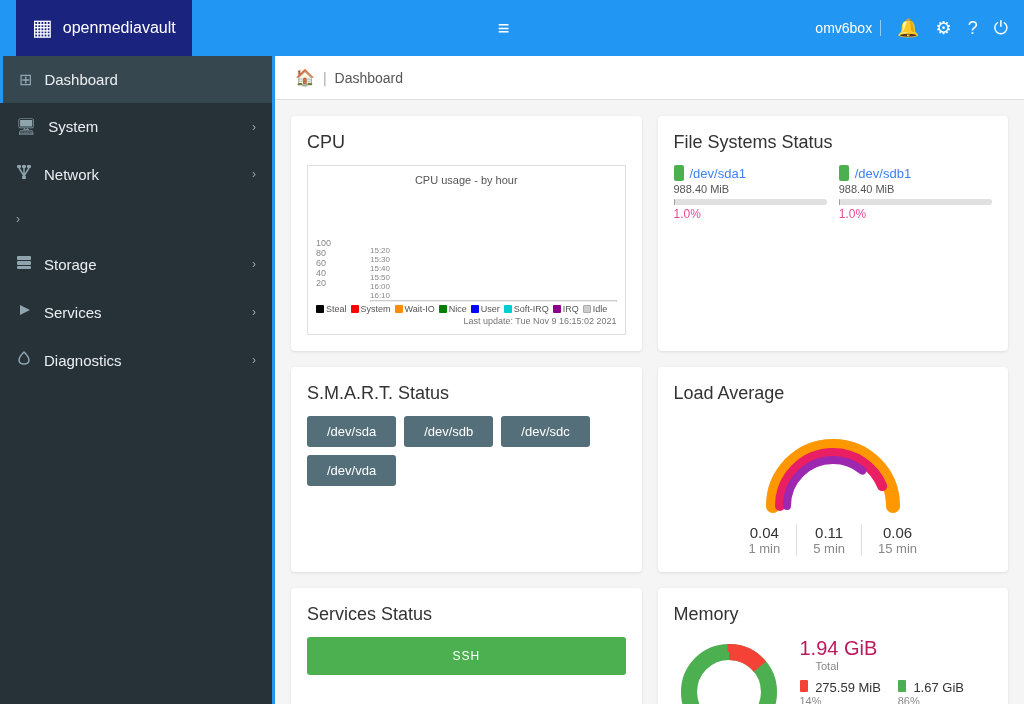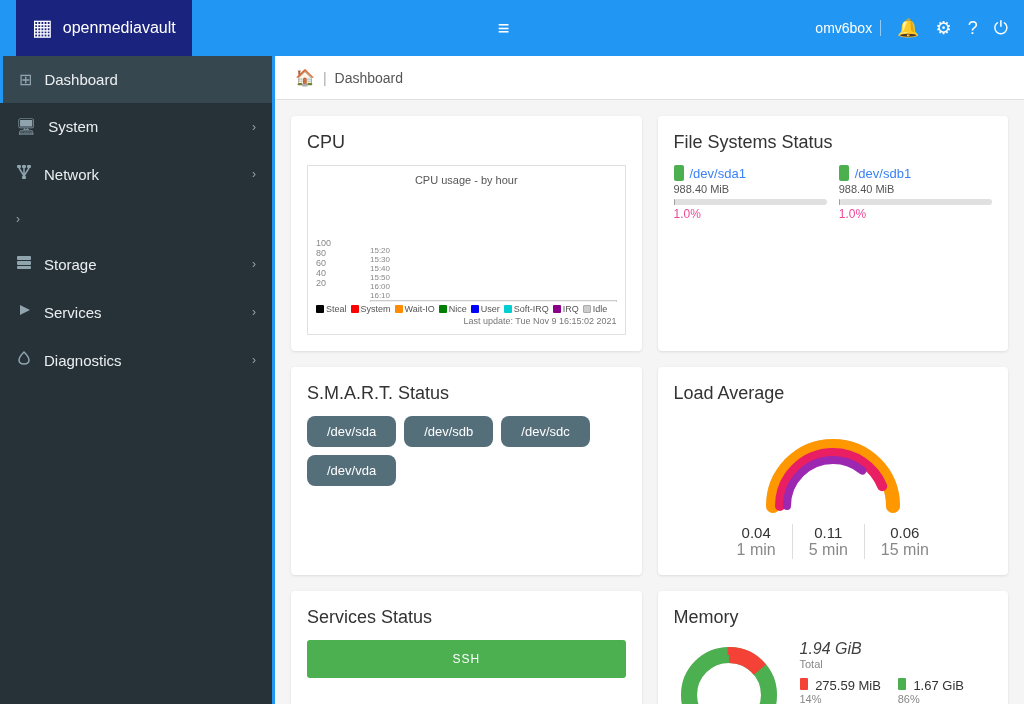--- a/index.html
+++ b/index.html
@@ -102,21 +102,21 @@
     .legend-item { display: flex; align-items: center; gap: 2px; }
     .legend-dot { width: 8px; height: 8px; border-radius: 1px; }
     .chart-update { text-align: right; color: #777; font-size: 9px; margin-top: 2px; }
 
     
     .smart-devices { display: flex; flex-wrap: wrap; gap: 8px; }
     .smart-badge {
       background: #546e7a;
       color: white;
       padding: 8px 20px;
-      border-radius: 8px;
+      border-radius: 3px;
       font-size: 13px;
       cursor: pointer;
     }
 
     
     .ssh-btn {
       background: #4caf50;
       color: white;
       border: none;
       padding: 12px;
@@ -135,29 +135,29 @@
     .fs-size { color: #555; font-size: 11px; margin-bottom: 4px; }
     .fs-bar-bg { background: #e0e0e0; height: 6px; border-radius: 3px; }
     .fs-bar-fill { background: #9e9e9e; height: 6px; border-radius: 3px; }
     .fs-percent { color: #ec4899; font-size: 12px; margin-top: 2px; }
 
     
     .load-gauge-area { display: flex; justify-content: center; margin-bottom: 8px; }
     .load-values { display: flex; justify-content: center; gap: 16px; margin-top: 4px; }
     .load-val { text-align: center; }
     .load-num { font-size: 15px; font-weight: 500; color: #333; }
-    .load-label { font-size: 16px; color: #888; }
+    .load-label { font-size: 13px; color: #888; }
     .load-sep { width: 1px; background: #ddd; }
 
     
     .memory-layout { display: flex; gap: 16px; align-items: flex-start; }
     .memory-donut { width: 110px; height: 110px; flex-shrink: 0; }
     .memory-info { flex: 1; }
-    .memory-total { font-size: 16px; color: #404040; font-weight: 500; font-style: italic; }
-    .memory-total-label { font-size: 11px; color: #888; margin-bottom: 8px; }
+    .memory-total { font-size: 20px; color: #be185d; font-weight: 500; }
+    .memory-total-label { font-size: 11px; color: #888; margin-bottom: 8px; margin-left: 16px; }
     .memory-stats { display: grid; grid-template-columns: 1fr 1fr; gap: 4px; }
     .memory-stat-val { font-size: 13px; color: #333; }
     .memory-stat-label { font-size: 11px; color: #888; }
     .memory-indicator { display: inline-block; width: 8px; height: 12px; border-radius: 1px; margin-right: 4px; }
 
     
     .content-area::-webkit-scrollbar { width: 8px; }
     .content-area::-webkit-scrollbar-track { background: #f0f0f0; }
     .content-area::-webkit-scrollbar-thumb { background: #bbb; border-radius: 4px; }
   </style>

